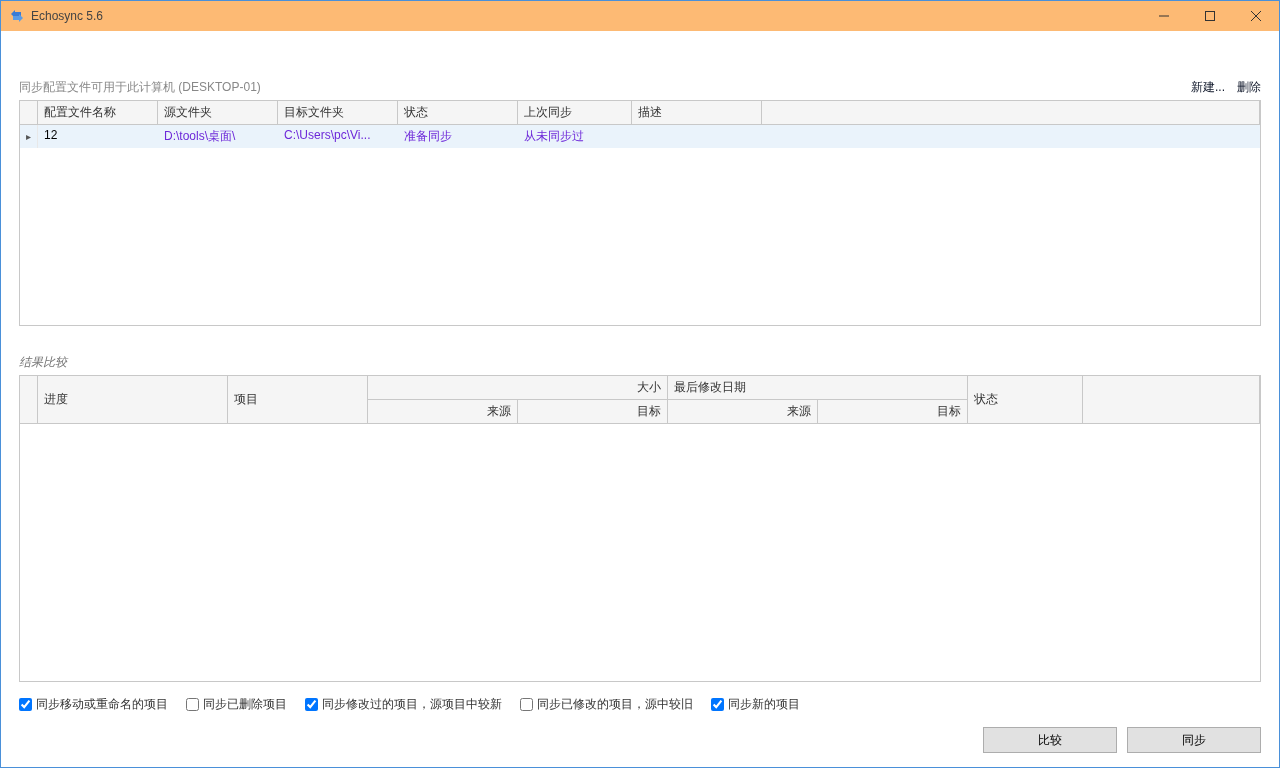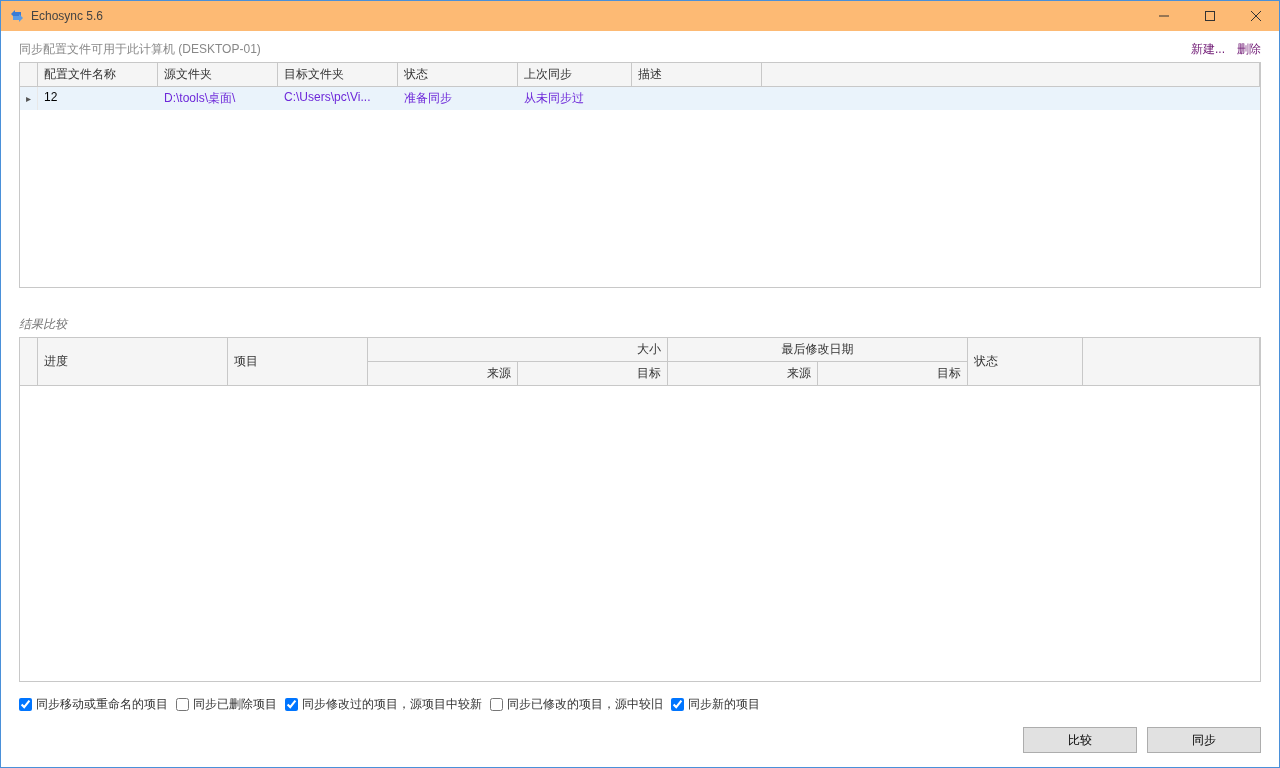--- a/index.html
+++ b/index.html
@@ -6,21 +6,21 @@
 body { font-family: "Microsoft YaHei", "Segoe UI", sans-serif; font-size: 12px; background: #f0f0f0; color: #333; }
 .window { width: 1280px; height: 768px; background: #fff; border: 1px solid #4a90d9; display: flex; flex-direction: column; }
 .titlebar { height: 30px; display: flex; align-items: center; padding: 0 0 0 8px; background: #fdba74; }
 .titlebar .icon { width: 16px; height: 16px; margin-right: 6px; display: inline-flex; }
 .titlebar .title { flex: 1; color: #444; }
 .win-controls { display: flex; height: 100%; }
 .win-btn { width: 46px; height: 100%; display: flex; align-items: center; justify-content: center; color: #333; }
 .content { flex: 1; padding: 10px 18px 14px 18px; display: flex; flex-direction: column; }
 .section-hdr { display: flex; align-items: baseline; margin-bottom: 4px; }
 .section-hdr .lbl { color: #888; font-size: 12px; flex: 1; }
-.link { color: #701a75; margin-left: 12px; cursor: pointer; }
+.link { color: #0f172a; margin-left: 12px; cursor: pointer; margin-top: 38px; }
 .grid { border: 1px solid #c8c8c8; background: #fff; }
 .grid-header { display: flex; background: #f5f5f5; }
 .grid-header .cell { border-right: 1px solid #c8c8c8; border-bottom: 1px solid #c8c8c8; padding: 3px 6px; color: #333; }
 .grid-header .row-indicator { width: 18px; border-right: 1px solid #c8c8c8; border-bottom: 1px solid #c8c8c8; background: #f5f5f5; }
 .grid-body { height: 200px; overflow: auto; }
 .grid-row { display: flex; }
 .grid-row.selected { background: #eaf3fb; }
 .grid-row .row-indicator { width: 18px; border-right: 1px solid #e8e8e8; display:flex; align-items:center; justify-content:center; color:#555; font-size:10px; }
 .grid-row .cell { padding: 3px 6px; color: #6d28d9; }
 .grid-row .cell.first { color: #000000; }
@@ -33,25 +33,25 @@
 .c-rest { flex: 1; }
 .section2-lbl { color: #737373; margin: 28px 0 4px 0; font-style: italic; }
 .grid2 { border: 1px solid #c8c8c8; background: #fff; flex: 1; display: flex; flex-direction: column; }
 .g2-hdr { display: flex; background: #f5f5f5; }
 .g2-cell { border-right: 1px solid #c8c8c8; border-bottom: 1px solid #c8c8c8; padding: 3px 6px; }
 .g2-sub { display: flex; }
 .g2-sub .g2-cell { flex: 1; text-align: right; }
 .g2-first-col { display:flex; flex-direction:column; }
 .g2-first-col .g2-cell.span2 { flex:1; display:flex; align-items:center; }
 .g2-body { flex: 1; }
-.optbar { display: flex; gap: 8px; margin-top: 14px; flex-wrap: wrap; }
+.optbar { display: flex; gap: 18px; margin-top: 14px; flex-wrap: wrap; }
 .chk { display: flex; align-items: center; gap: 4px; }
 .chk input { width: 13px; height: 13px; }
 .btnbar { display: flex; justify-content: flex-end; gap: 10px; margin-top: 14px; }
-.btn { width: 114px; height: 26px; border: 1px solid #adadad; background: #e1e1e1; cursor: pointer; font-family: inherit; font-size: 12px; }
+.btn { width: 134px; height: 26px; border: 1px solid #adadad; background: #e1e1e1; cursor: pointer; font-family: inherit; font-size: 12px; }
 </style>
 </head>
 <body>
 
 <div class="window">
   <div class="titlebar">
     <span class="icon">
       <svg viewBox="0 0 16 16">
           <path d="M2 6 L6 2 L6 4 L12 4 L12 8 L6 8 L6 10 Z" fill="#3a7bd5"></path>
           <path d="M14 10 L10 14 L10 12 L4 12 L4 8 L10 8 L10 6 Z" fill="#5a9be5"></path>
@@ -124,21 +124,21 @@
           <div class="g2-cell span2" style="height:100%">项目</div>
         </div>
         <div style="width:300px;display:flex;flex-direction:column">
           <div class="g2-cell" style="text-align:right">大小</div>
           <div class="g2-sub">
             <div class="g2-cell">来源</div>
             <div class="g2-cell">目标</div>
           </div>
         </div>
         <div style="width:300px;display:flex;flex-direction:column">
-          <div class="g2-cell" style="text-align:center">最后修改日期</div>
+          <div class="g2-cell" style="text-align:left">最后修改日期</div>
           <div class="g2-sub">
             <div class="g2-cell">来源</div>
             <div class="g2-cell">目标</div>
           </div>
         </div>
         <div style="width:115px" class="g2-first-col">
           <div class="g2-cell span2" style="height:100%">状态</div>
         </div>
         <div style="flex:1" class="g2-first-col">
           <div class="g2-cell span2" style="height:100%"></div>

